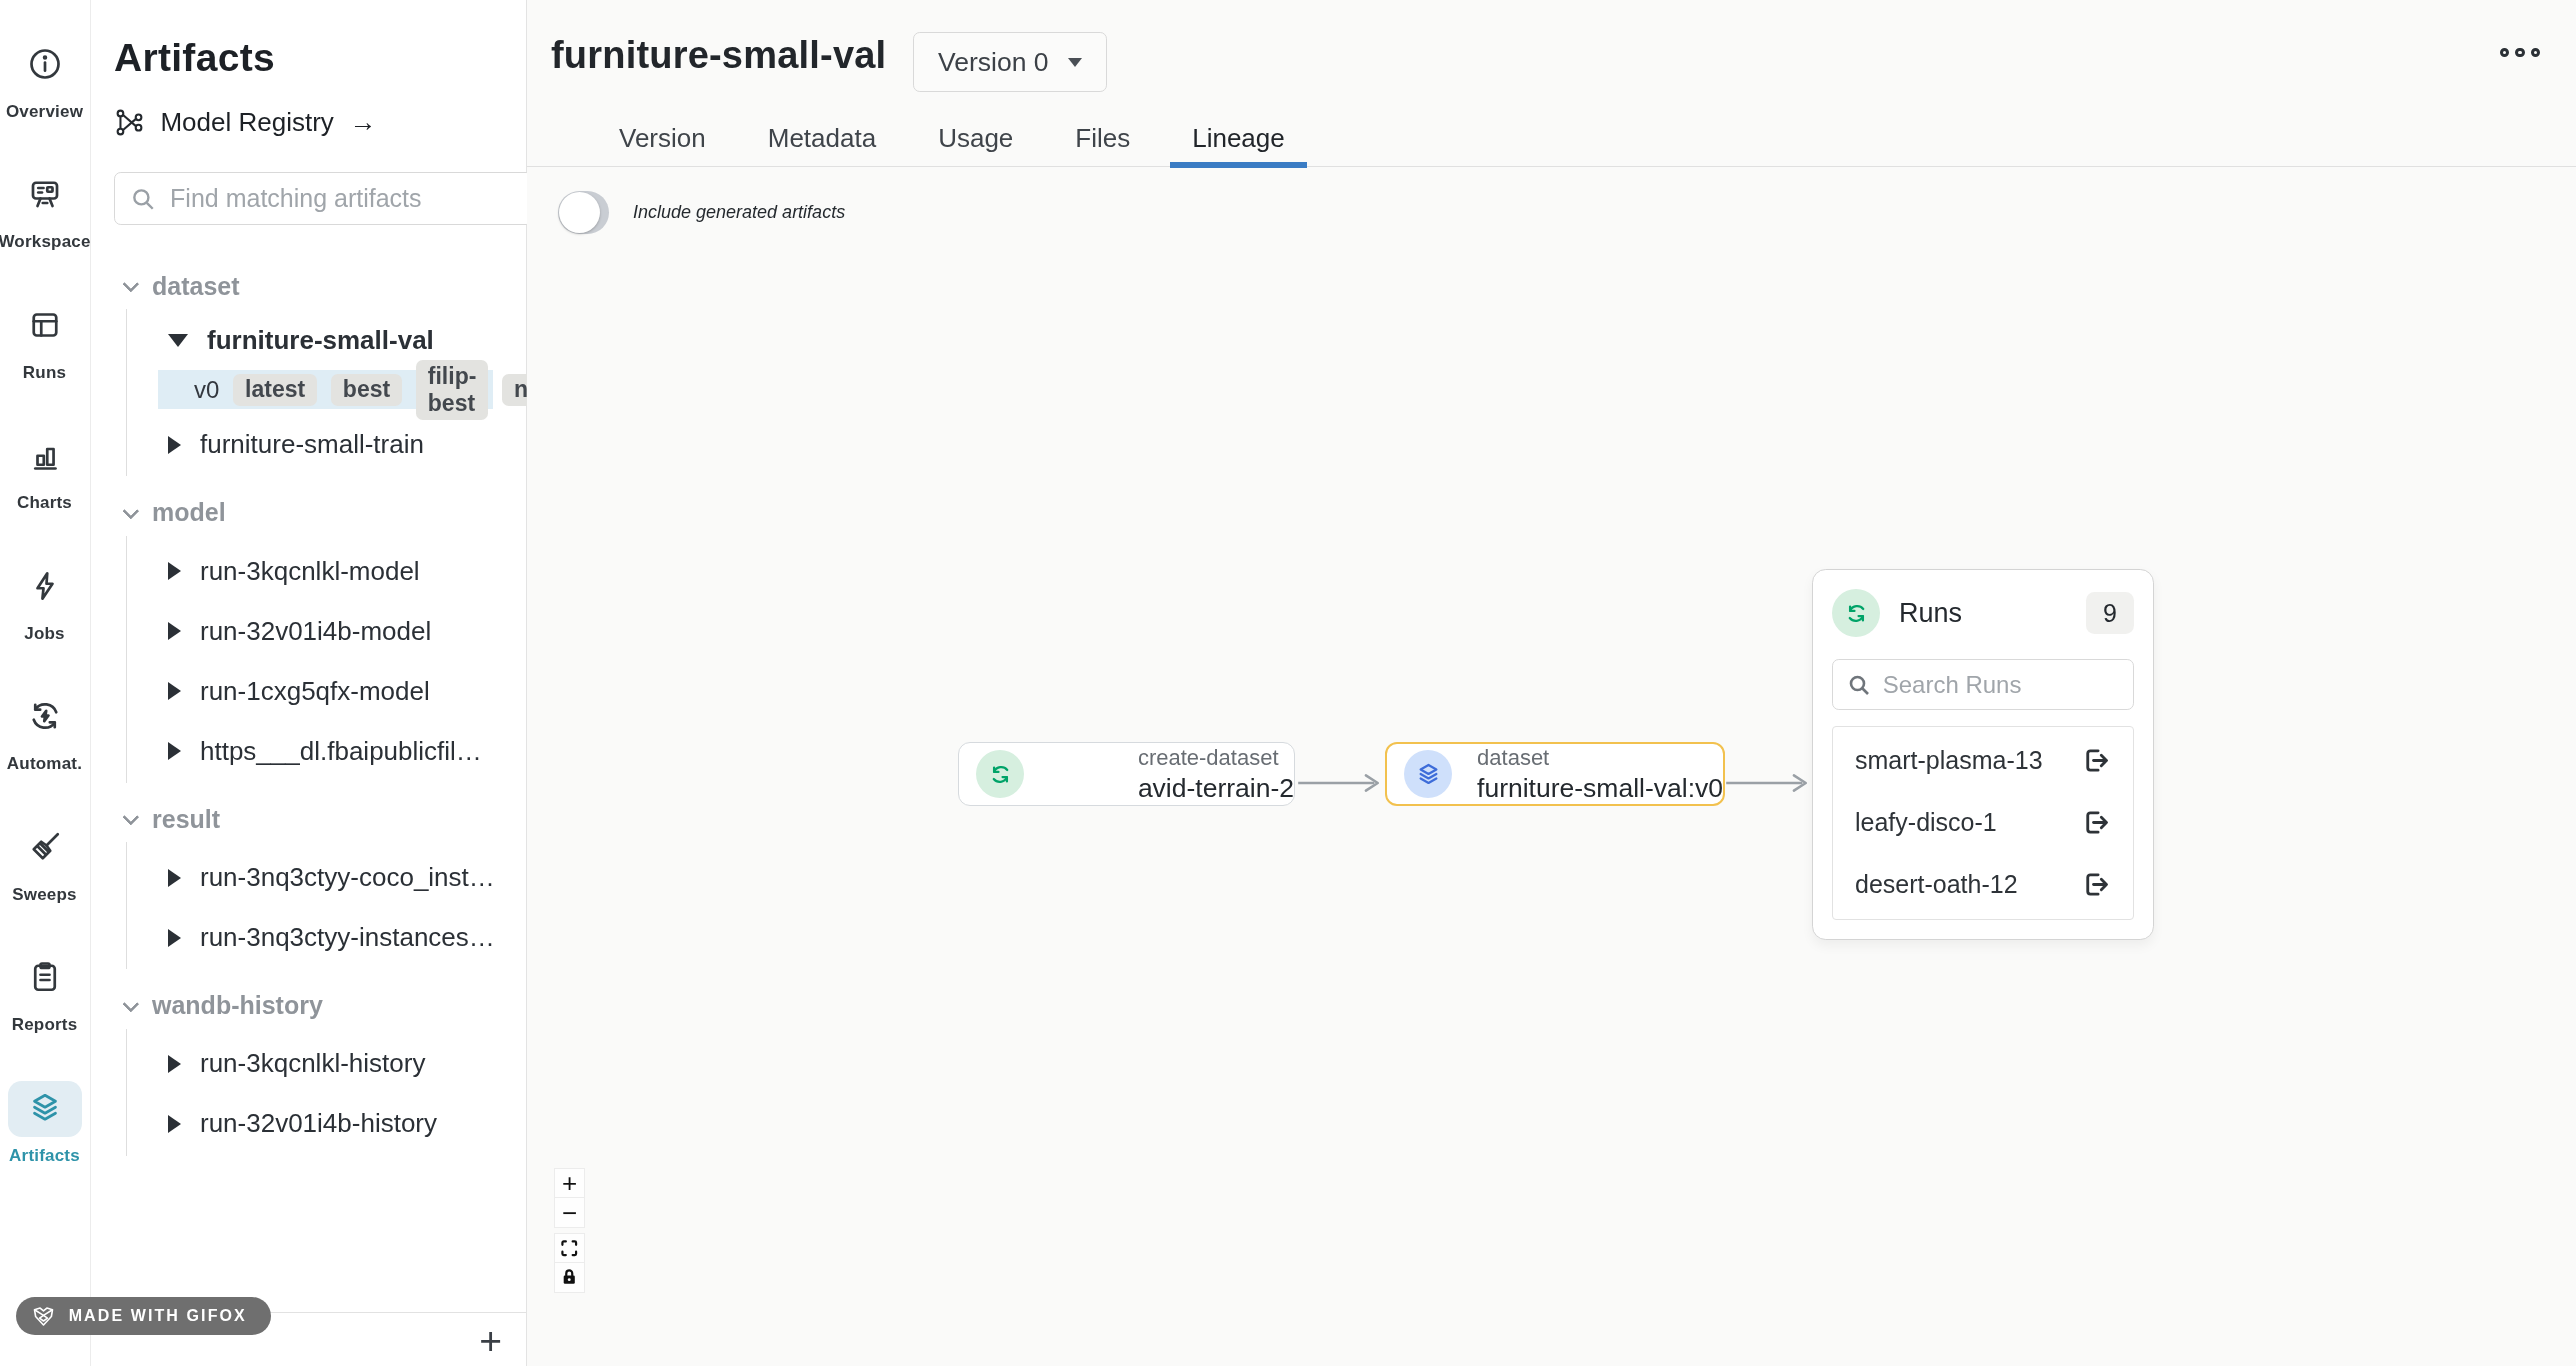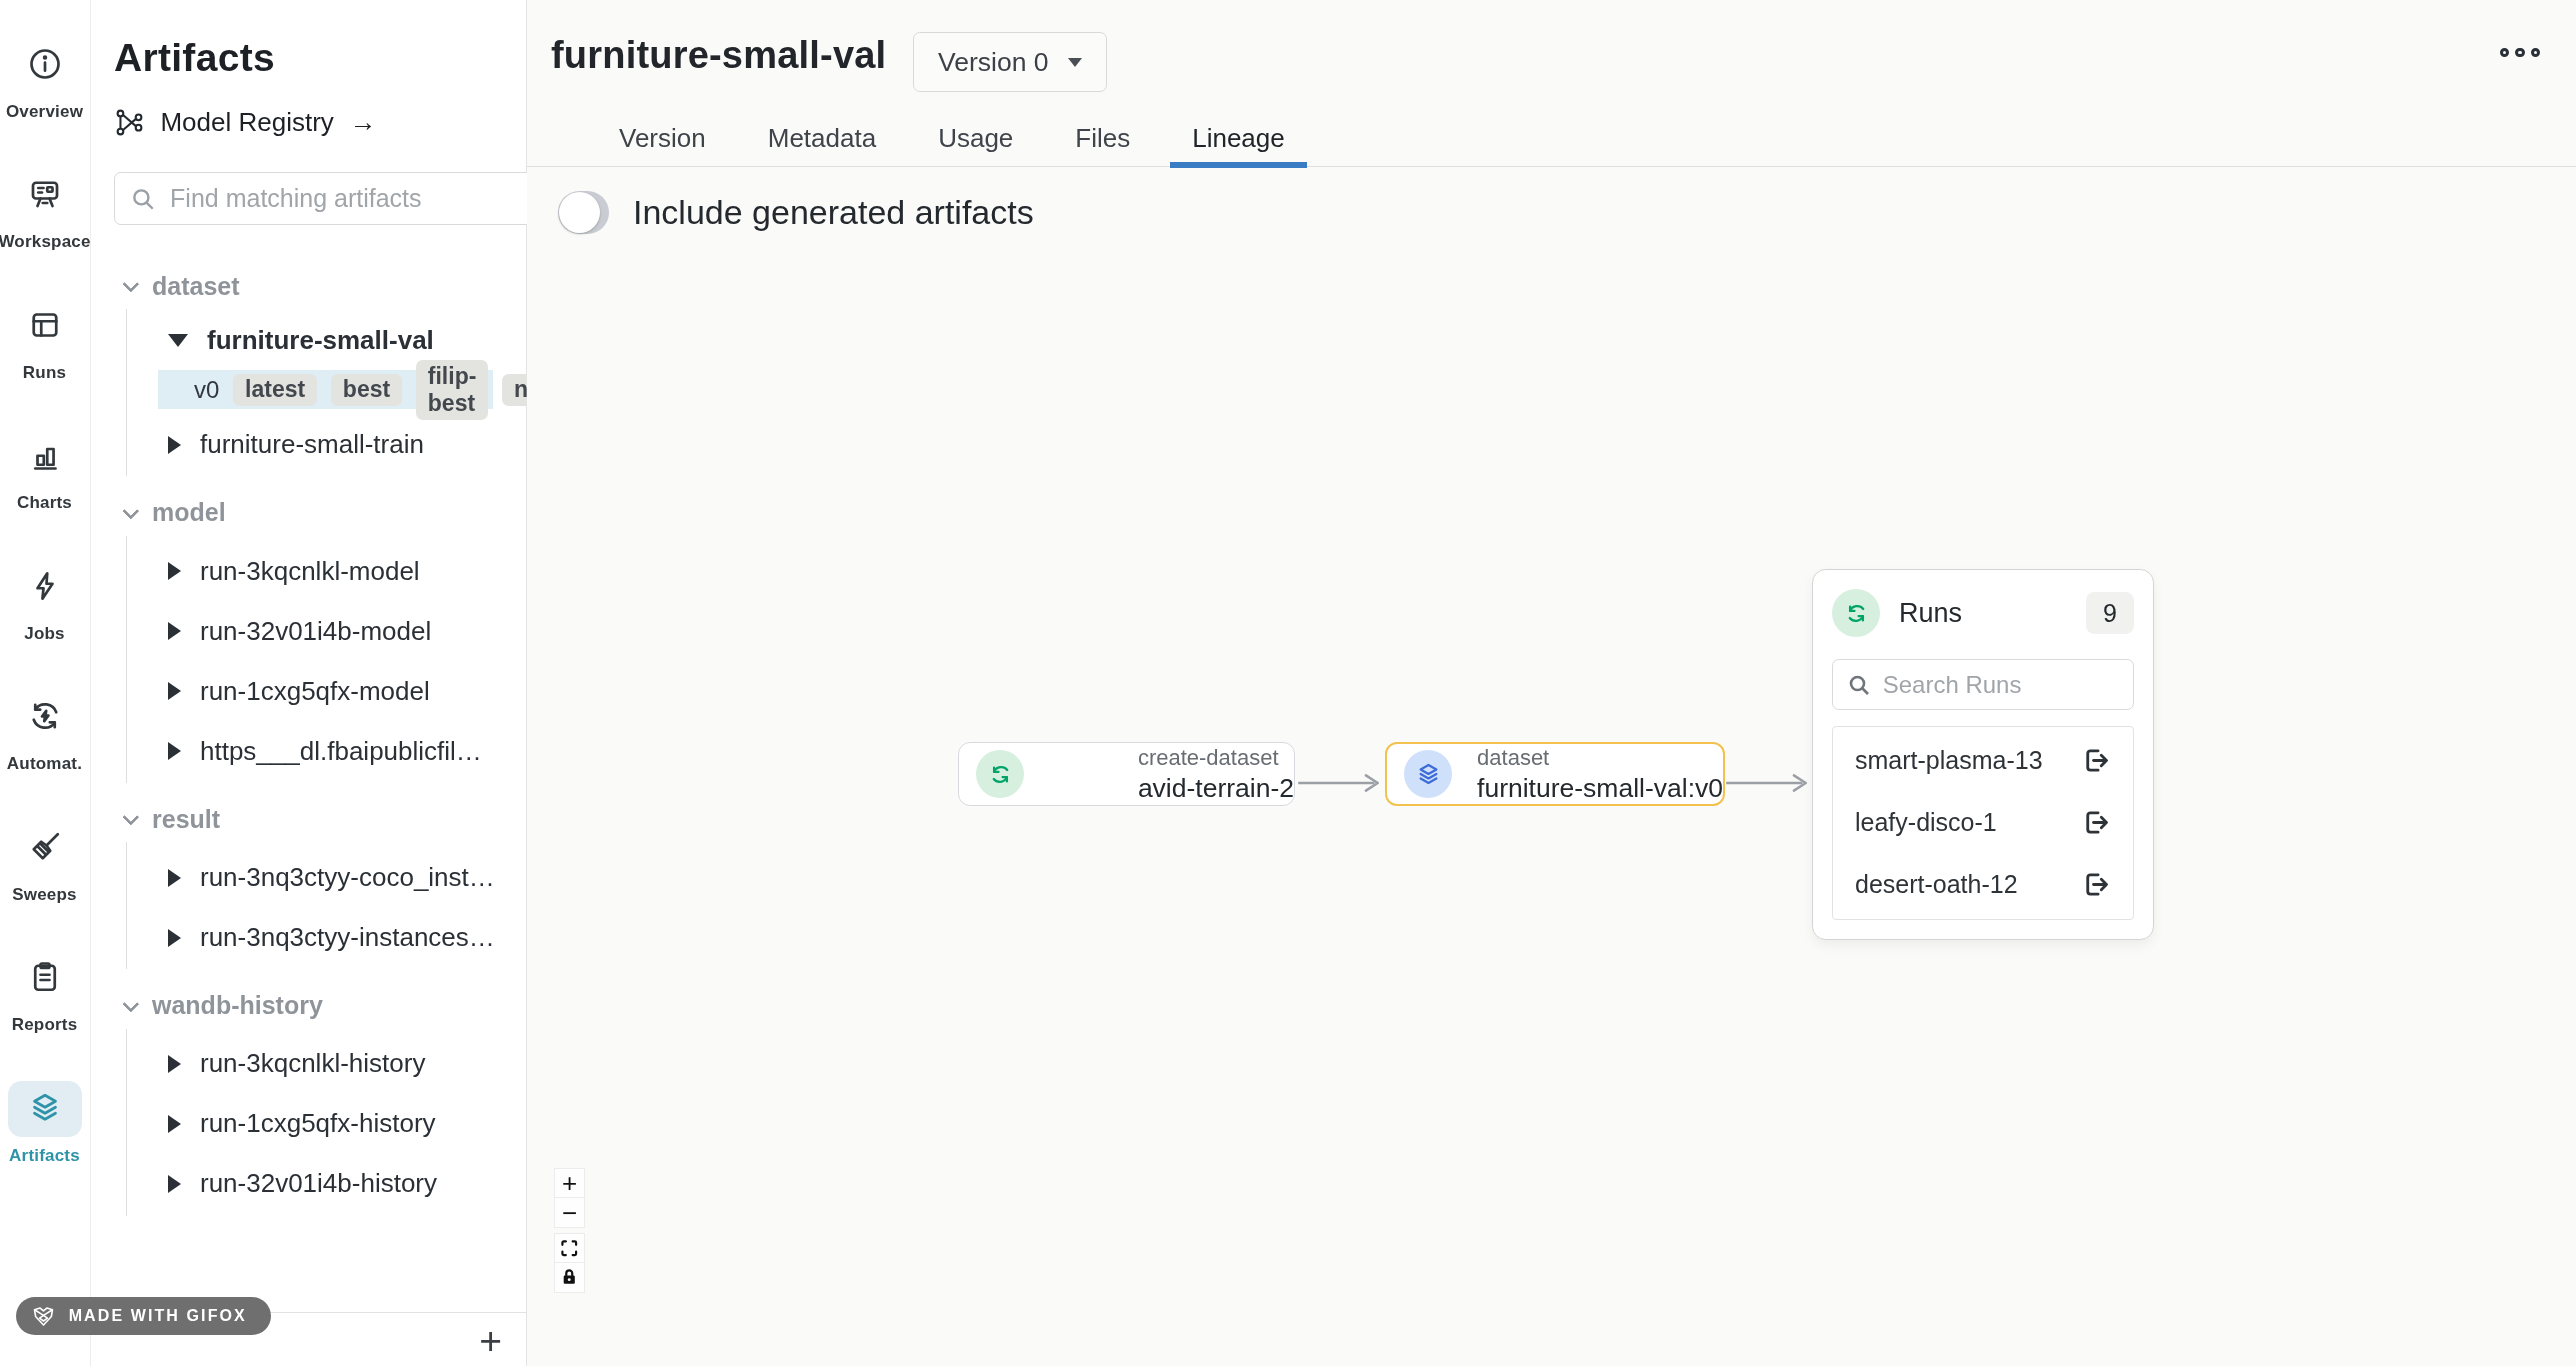--- a/index.html
+++ b/index.html
@@ -66,21 +66,21 @@
   .tab { display:flex; align-items:center; padding:0 31px; font-size:26px; color:#3f444a; position:relative; cursor:pointer; }
   .tab.active { color:#21252a; }
   .tab.active::after { content:""; position:absolute; left:8.5px; right:8.5px; bottom:-1.7px; height:6px; background:#3a7cc4; }
 
   .canvas { position:relative; flex:1; }
 
   .toggle-row { position:absolute; left:31px; top:24px; display:flex; align-items:center; gap:24px; }
   .toggle { width:51px; height:43px; border-radius:21.4px; background:#c9cdd3; position:relative; cursor:pointer; }
   .toggle .knob { position:absolute; left:0.9px; top:0.9px; width:41px; height:41px; border-radius:50%; background:#fff;
                   box-shadow:0 0.9px 2.6px rgba(0,0,0,.25); }
-  .toggle-label { font-size:34px; color:#24292e; }
+  .toggle-label { font-size:18px; color:#24292e;font-style:italic; }
 
   .node { position:absolute; width:337px; height:64px; background:#fff; border:1.7px solid #d6dade; border-radius:12px;
           display:flex; align-items:center; padding-left:17px; gap:15.4px; cursor:pointer;justify-content:space-between; }
   .node.selected { border:2.6px solid #f2c14e; }
   .node-icon { width:48px; height:48px; border-radius:50%; display:flex; align-items:center; justify-content:center; flex:0 0 auto; }
   .node-icon.green { background:#d6efdf; }
   .node-icon.blue { background:#cfe0fb; }
   .node-icon svg { width:27px; height:27px; fill:none; stroke-width:2; stroke-linecap:round; stroke-linejoin:round; }
   .node-icon.green svg { stroke:#00a368; }
   .node-icon.blue svg { stroke:#3d6cd9; }
@@ -314,24 +314,20 @@
         </div>
         <div class="tree-section">
           <div class="section-head">
             <span class="chev"></span>
             <span class="section-label">wandb-history</span>
           </div>
           <div class="section-body">
             <div class="tree-item">
               <span class="tri-r"></span>
               <span>run-3kqcnlkl-history</span>
-            </div>
-            <div class="tree-item">
-              <span class="tri-r"></span>
-              <span>run-1cxg5qfx-history</span>
             </div>
             <div class="tree-item">
               <span class="tri-r"></span>
               <span>run-32v01i4b-history</span>
             </div>
           </div>
         </div>
       </div>
 
     <div class="sidebar-footer">

